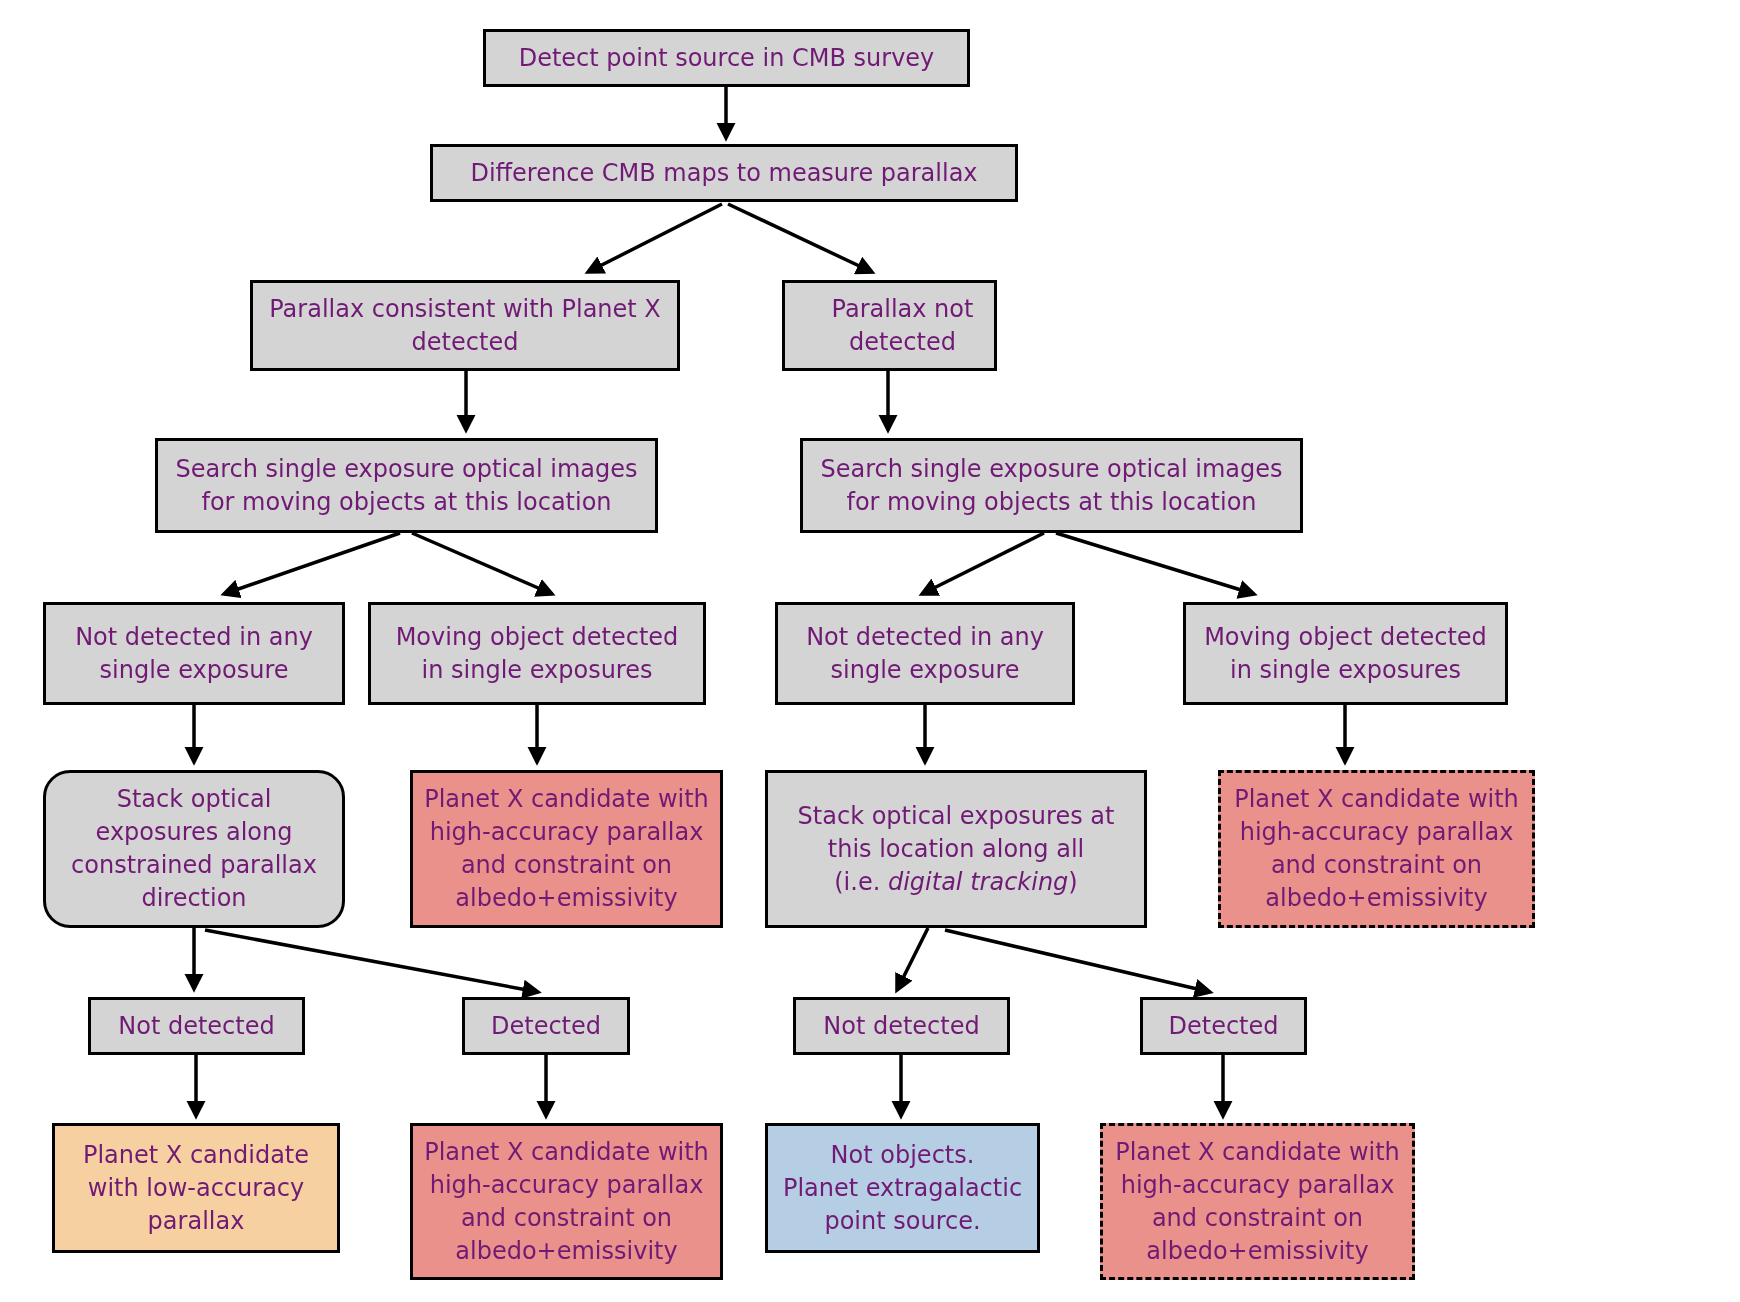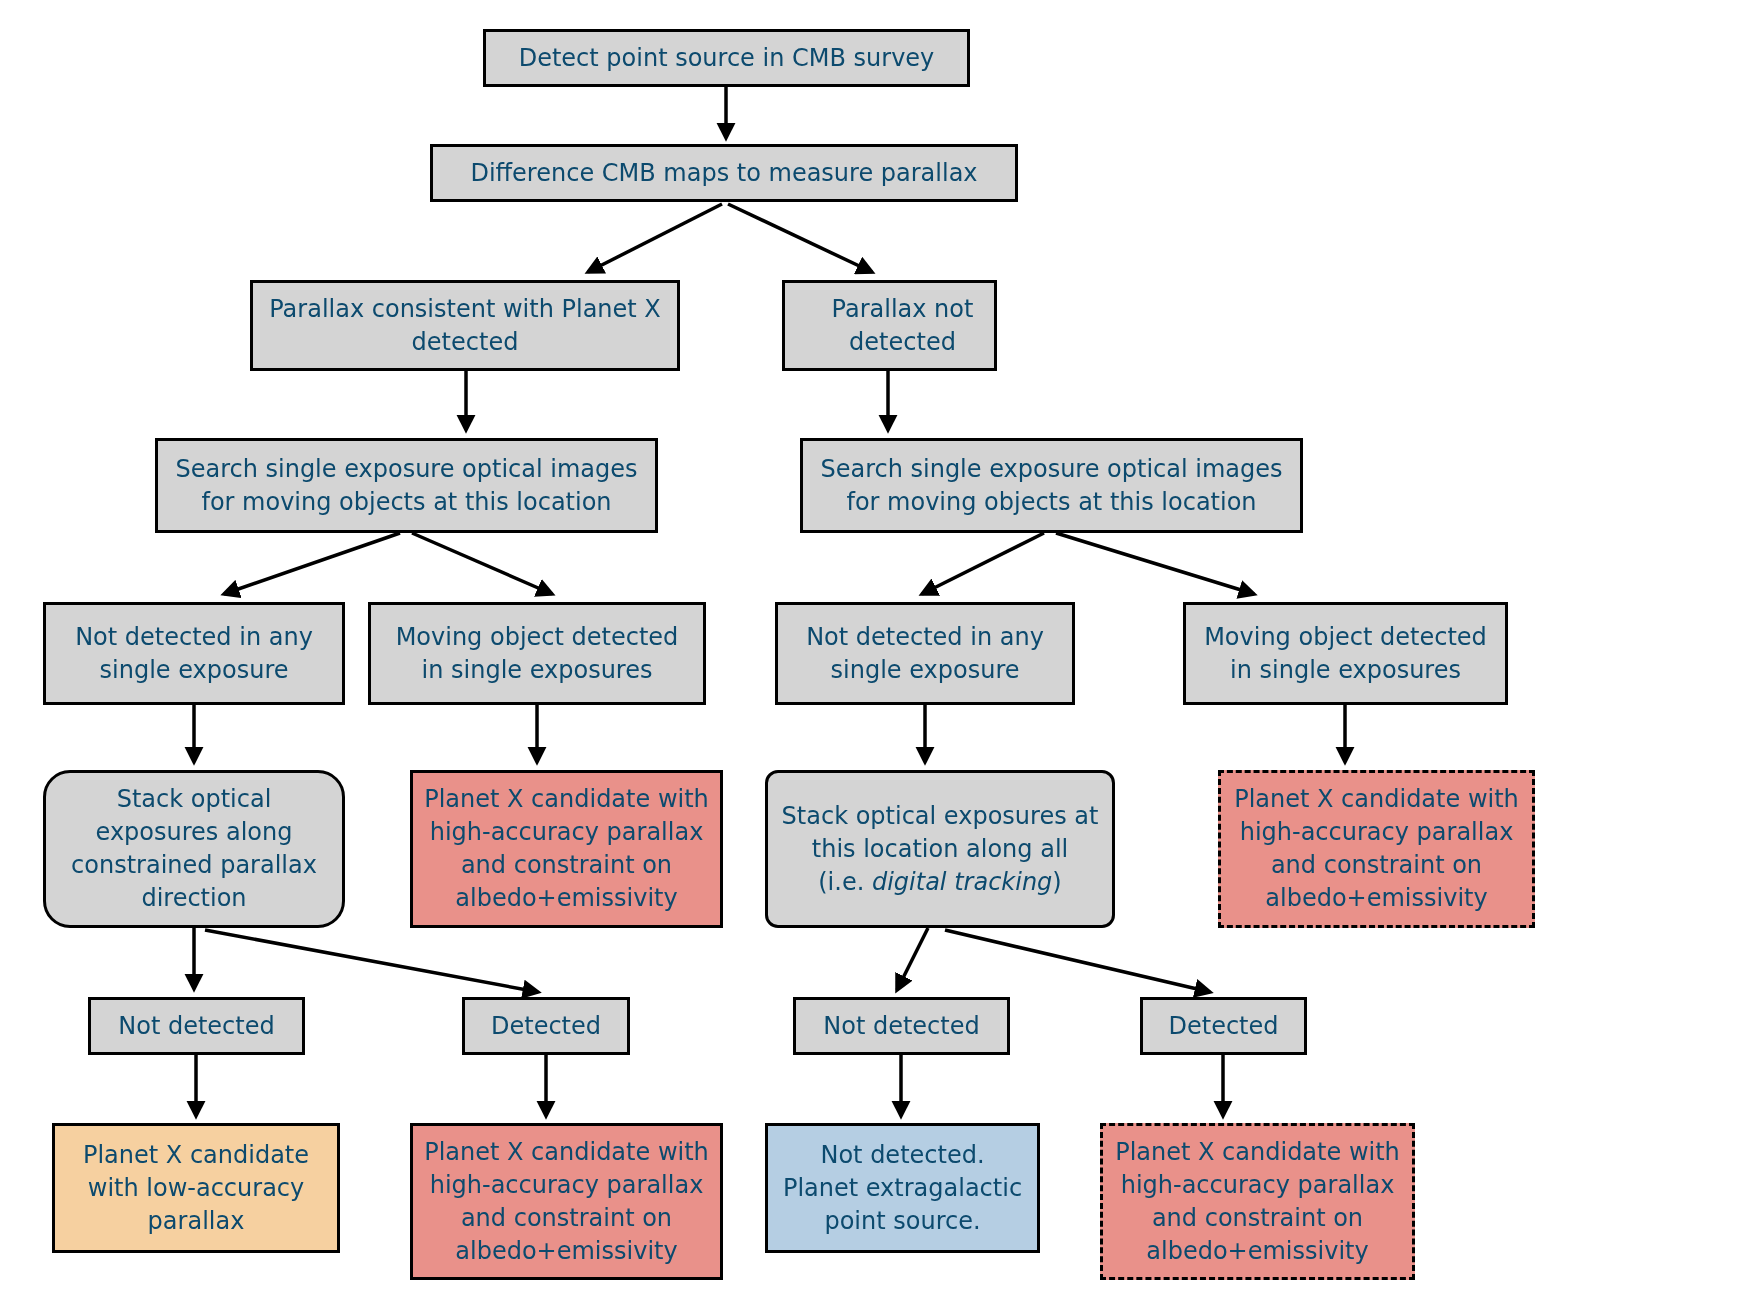--- a/index.html
+++ b/index.html
@@ -1,21 +1,21 @@
 <!DOCTYPE html>
 <html style="--background: #ffffff; --border: #000000; --box-gray: #d4d4d4; --box-red: #e9918a; --box-orange: #f6d0a0; --box-blue: #b5cee3;"><head>
 <meta charset="utf-8">
 <style>
   html,body{margin:0;padding:0;background:#ffffff;}
   .canvas{
     position:relative;
     width:1740px;height:1302px;
     background:var(--background,#ffffff);
     font-family:"DejaVu Sans","Liberation Sans",sans-serif;
-    color:#0c4a6e;
+    color:#701a75;
   }
   .node{
     position:absolute;
     box-sizing:border-box;
     display:flex;flex-direction:column;
     align-items:center;justify-content:center;
     text-align:center;
     font-size:24px;line-height:33px;
     padding:2px 6px;
     border:3px solid var(--border,#000000);
@@ -112,21 +112,21 @@
     <span class="line">exposures along</span>
     <span class="line">constrained parallax</span>
     <span class="line">direction</span>
   </div>
   <div class="node red" style="left:410px;top:770px;width:313px;height:158px;">
     <span class="line">Planet X candidate with</span>
     <span class="line">high-accuracy parallax</span>
     <span class="line">and constraint on</span>
     <span class="line">albedo+emissivity</span>
   </div>
-  <div class="node gray" style="left:765px;top:770px;width:350px;height:158px;border-radius:13px;">
+  <div class="node gray" style="left:765px;top:770px;width:382px;height:158px;">
     <span class="line">Stack optical exposures at</span>
     <span class="line">this location along all</span>
     <span class="line"><span>(i.e. </span><span class="it">digital tracking</span><span>)</span></span>
   </div>
   <div class="node red dashed" style="left:1218px;top:770px;width:317px;height:158px;">
     <span class="line">Planet X candidate with</span>
     <span class="line">high-accuracy parallax</span>
     <span class="line">and constraint on</span>
     <span class="line">albedo+emissivity</span>
   </div>
@@ -149,21 +149,21 @@
     <span class="line">with low-accuracy</span>
     <span class="line">parallax</span>
   </div>
   <div class="node red" style="left:410px;top:1123px;width:313px;height:157px;">
     <span class="line">Planet X candidate with</span>
     <span class="line">high-accuracy parallax</span>
     <span class="line">and constraint on</span>
     <span class="line">albedo+emissivity</span>
   </div>
   <div class="node blue" style="left:765px;top:1123px;width:275px;height:130px;">
-    <span class="line">Not detected.</span>
+    <span class="line">Not objects.</span>
     <span class="line">Planet extragalactic</span>
     <span class="line">point source.</span>
   </div>
   <div class="node red dashed" style="left:1100px;top:1123px;width:315px;height:157px;">
     <span class="line">Planet X candidate with</span>
     <span class="line">high-accuracy parallax</span>
     <span class="line">and constraint on</span>
     <span class="line">albedo+emissivity</span>
   </div>
 

